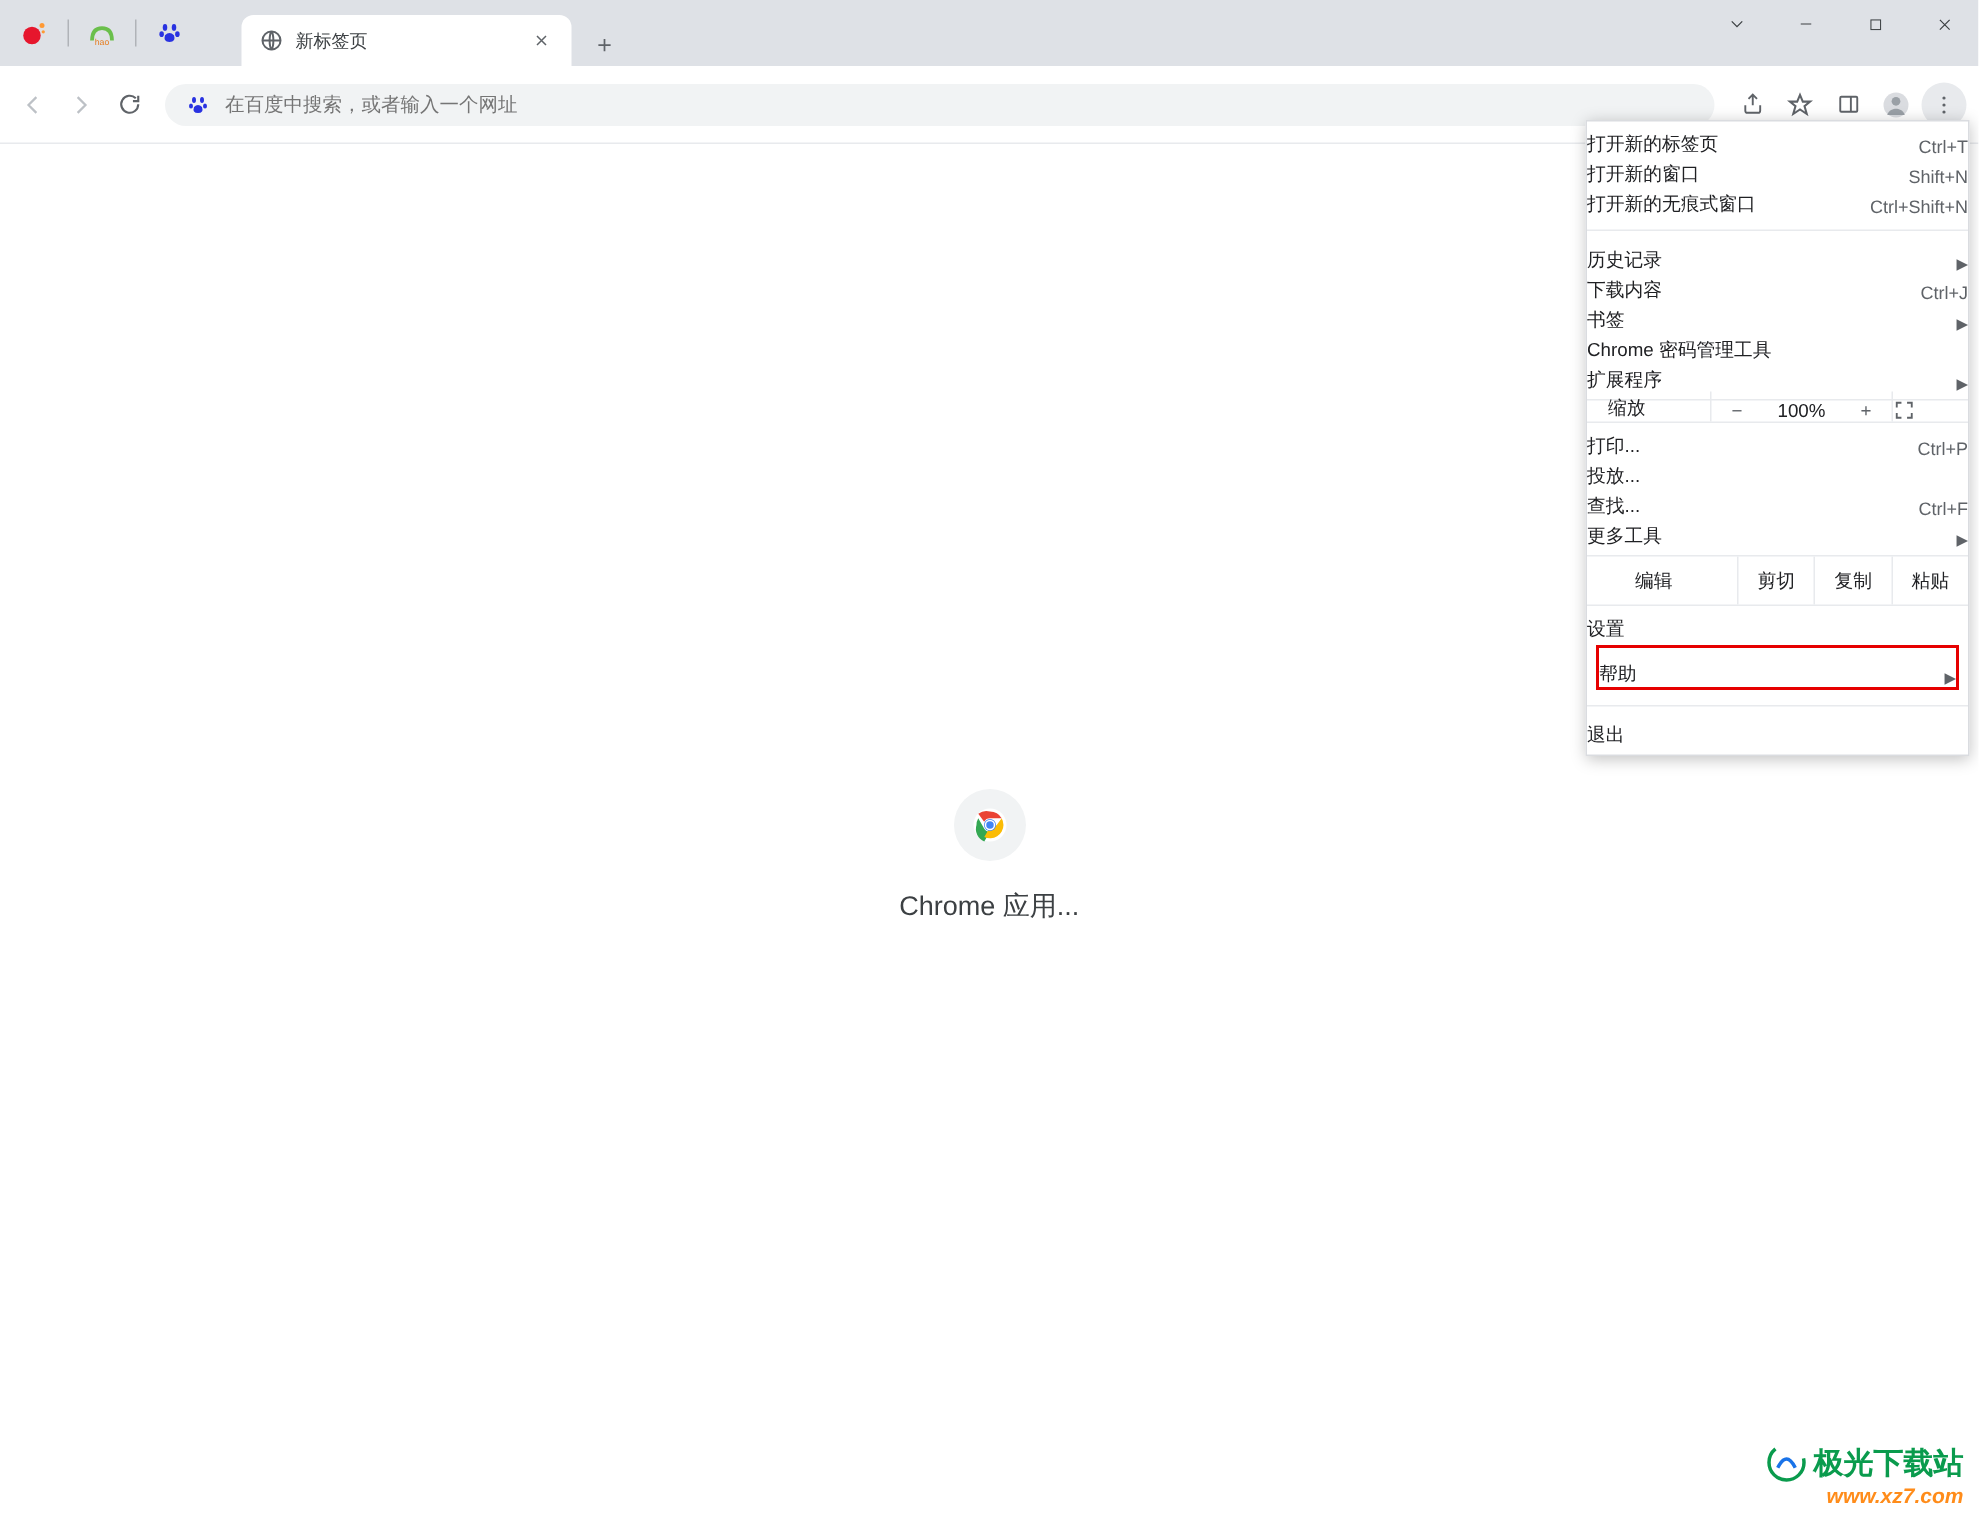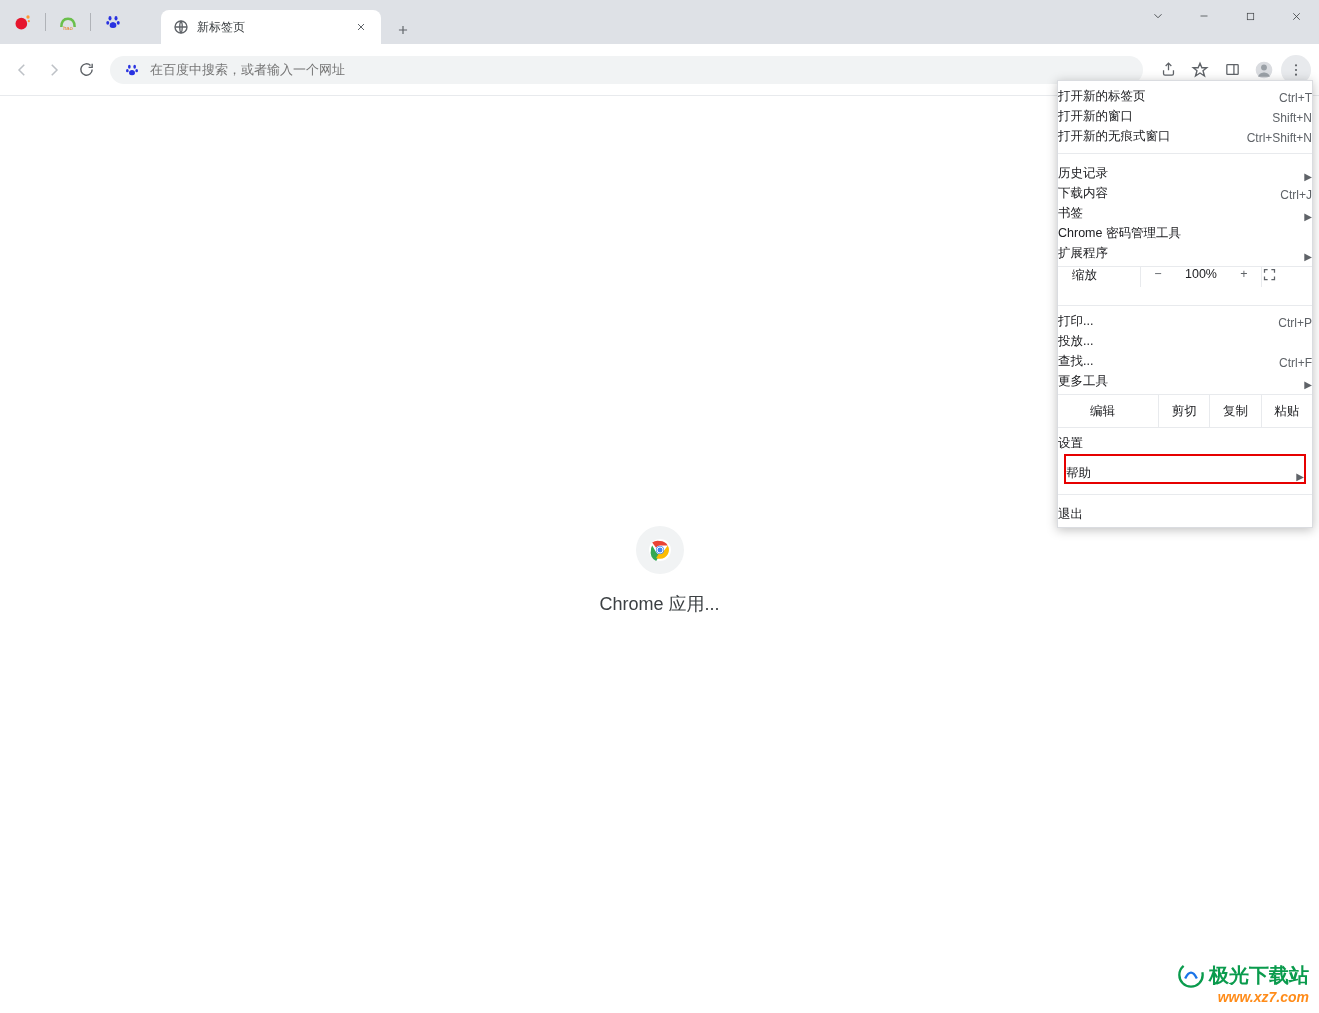--- a/index.html
+++ b/index.html
@@ -39,21 +39,21 @@
 .app-launcher { position:absolute; left:50%; top:430px; transform: translateX(-50%); text-align:center; }
 .app-circle { width: 48px; height:48px; background:#f1f3f4; border-radius:50%; margin:0 auto 18px; display:flex; align-items:center; justify-content:center; }
 .app-label { font-size: 18px; color:#3c4043; }
 
 
 .menu { position:absolute; right: 6px; top: 80px; width: 256px; background:#fff; box-shadow: 0 2px 10px rgba(0,0,0,0.25); border: 1px solid #dadce0; z-index: 100; font-size: 12.5px; color:#202124; }
 .menu-item { height: 20px; padding: 0 0; display:flex; align-items:flex-end; justify-content:space-between; cursor:pointer; }
 .menu-item .shortcut { color:#5f6368; font-size:12px; }
 .menu-item .arrow { color:#5f6368; font-size:10px; }
 .menu-sep { height:1px; background:#e8eaed; margin: 4px 0; }
-.menu-zoom { height: 40px; display:flex; align-items:flex-start; border-top:1px solid #e8eaed; border-bottom:1px solid #e8eaed; }
+.menu-zoom { height: 16px; display:flex; align-items:flex-end; border-top:1px solid #e8eaed; border-bottom:1px solid #e8eaed; }
 .menu-zoom .zlabel { padding-left:14px; width: 82px; }
 .menu-zoom .zbtn { width:34px; text-align:center; cursor:pointer; color:#5f6368; }
 .menu-zoom .zsep { width:1px; height:20px; background:#e8eaed; }
 .menu-zoom .zval { width:52px; text-align:center; }
 .menu-zoom .zfull { width:40px; text-align:center; cursor:pointer; }
 .menu-edit { height: 34px; display:flex; align-items:center; border-top:1px solid #e8eaed; border-bottom:1px solid #e8eaed;padding-left:18px; }
 .menu-edit .elabel { padding-left:14px; width:82px; }
 .menu-edit .ebtn { flex:1; text-align:center; border-left:1px solid #e8eaed; height:100%; display:flex; align-items:center; justify-content:center; cursor:pointer; }
 .menu-group { padding: 4px 0; }
 .highlight-box { border: 2px solid #e60000; margin: 2px 6px; }

